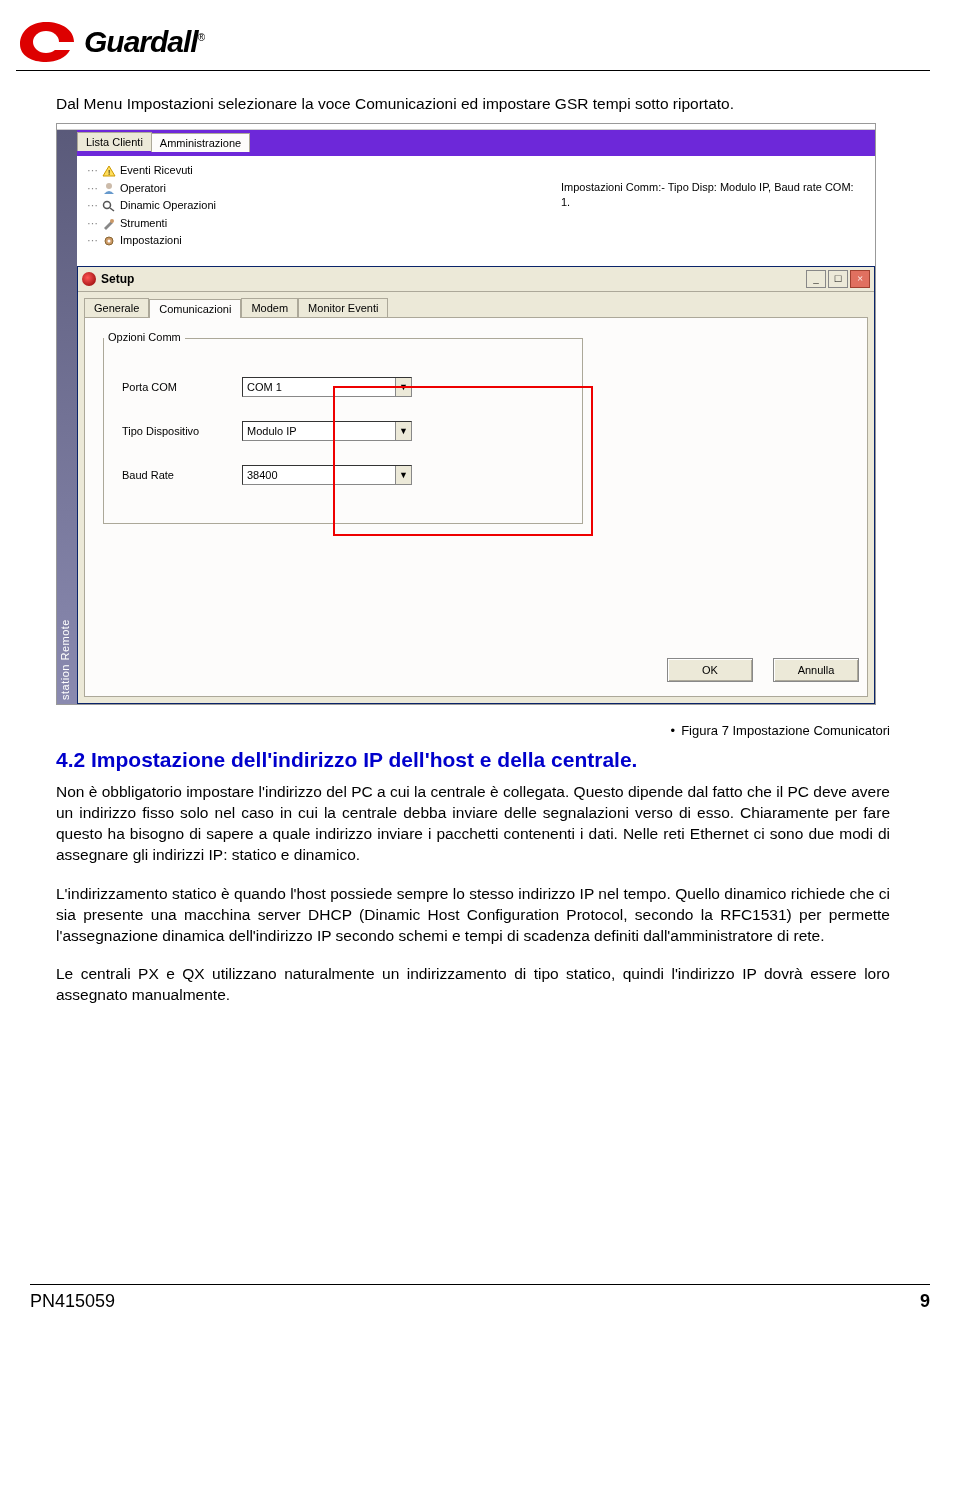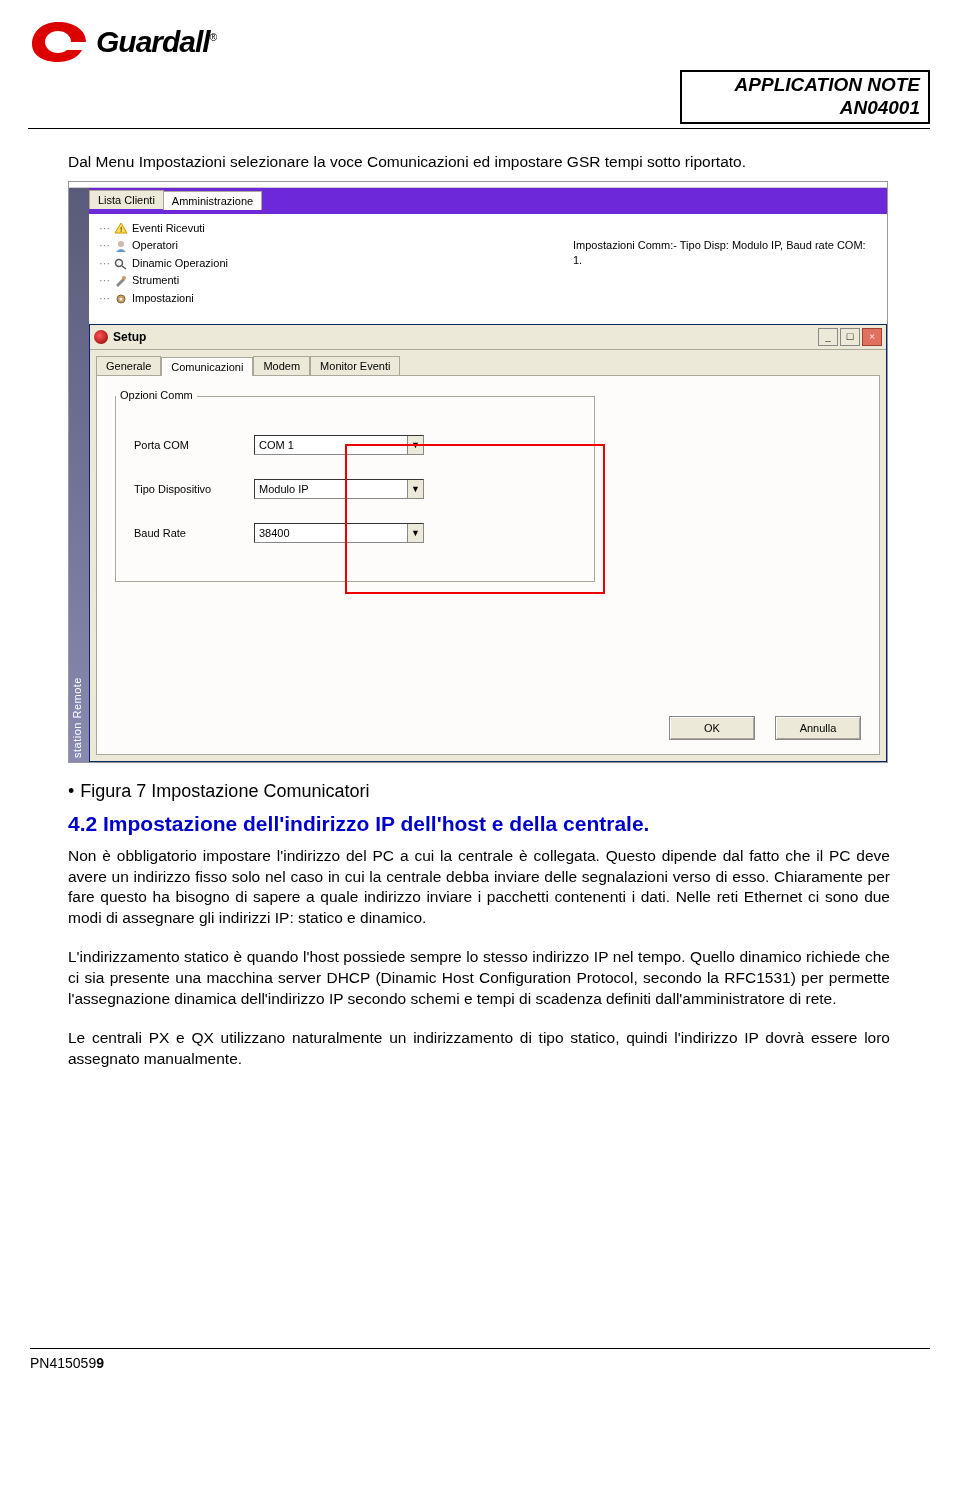--- a/index.html
+++ b/index.html
@@ -5,21 +5,21 @@
   * { box-sizing: border-box; margin: 0; padding: 0; }
   body {
     font-family: Arial, Helvetica, sans-serif;
     background: #fff;
     width: 960px;
     margin: 0 auto;
     position: relative;
     font-size: 14px;
     color: #000;
   }
-  .page { padding: 20px 30px 40px 28px; }
+  .page { padding: 20px 30px 40px 16px; }
   .logo-row { display: flex; align-items: center; gap: 8px; margin-bottom: 6px; }
   .logo-g {
     width: 60px; height: 44px; position: relative;
   }
   .logo-g svg { width: 100%; height: 100%; }
   .logo-text { font-size: 30px; font-weight: 900; font-style: italic; letter-spacing: -1px; }
   .logo-r { font-size: 10px; vertical-align: super; font-weight: normal; font-style: normal; }
   .hdr-box {
     border: 2px solid #000;
     padding: 2px 8px;
@@ -171,77 +171,73 @@
   .combo-val { flex:1; padding: 2px 4px; font-size:11px; }
   .combo-btn {
     width: 16px; height: 18px;
     background:#ece9d8;
     border-left:1px solid #888;
     text-align:center;
     font-size:9px; line-height:18px;
   }
   .setup-buttons {
     position:absolute;
-    right: 18px; bottom: 14px;
+    right: 8px; bottom: 14px;
     display:flex; gap: 20px;
   }
   .btn {
     width: 86px; height: 24px;
     background:#ece9d8;
     border: 1px solid #888;
     box-shadow: inset 1px 1px #fff, inset -1px -1px #aca899;
     font-size:11px;
     text-align:center;
     line-height:22px;
   }
 
   .caption {
-    text-align: left;
-    font-size: 18px;
+    text-align: right;
+    font-size: 13px;
     margin: 18px 0 10px 0;
     font-family: "Arial Narrow", Arial, sans-serif;
   }
   .bullet-dot::before{ content:"•"; margin-right:6px; }
   .section-h {
     color: #0000cc;
     font-size: 21px;
     margin: 4px 0 10px 0;
   }
   .para { font-size: 15.5px; line-height: 1.35; margin: 0 0 18px 0; text-align: justify; }
 
   .footer {
     position: relative;
     margin-top: 220px;
     padding: 0 30px;
   }
   .footer-hr { border:none; border-top:1.5px solid #000; margin-bottom: 6px; }
-  .footer-row { display:flex; font-size:14px; }
+  .footer-row { display:flex; justify-content:space-between; font-size:18px; }
   .footer-pn { }
   .footer-page { font-weight:bold; }
 </style>
 </head>
 <body>
 
 <div class="page">
   <div class="logo-row">
     <span class="logo-g">
       <svg viewBox="0 0 60 44">
         <path d="M30 2 C14 2 4 12 4 24 C4 36 16 42 30 42 C40 42 50 38 54 30 L34 30 L34 22 L58 22 C58 10 46 2 30 2 Z" fill="#d00"></path>
         <ellipse cx="30" cy="22" rx="13" ry="11" fill="#fff"></ellipse>
       </svg>
     </span>
     <span class="logo-text">
       <span>Guardall</span><span class="logo-r">®</span>
     </span>
   </div>
 
-  <div class="hdr-box">
-    <div>APPLICATION NOTE</div>
-    <div>AN04001</div>
-  </div>
   <hr class="hr-thin">
 
   <div class="content">
     <p class="intro">Dal Menu Impostazioni selezionare la voce Comunicazioni ed impostare GSR tempi sotto riportato.</p>
 
     <div class="screenshot">
       <div class="ss-top-spacer"></div>
       <div class="ss-body">
         <div class="ss-side-ribbon">station Remote</div>
         <div class="ss-main">

